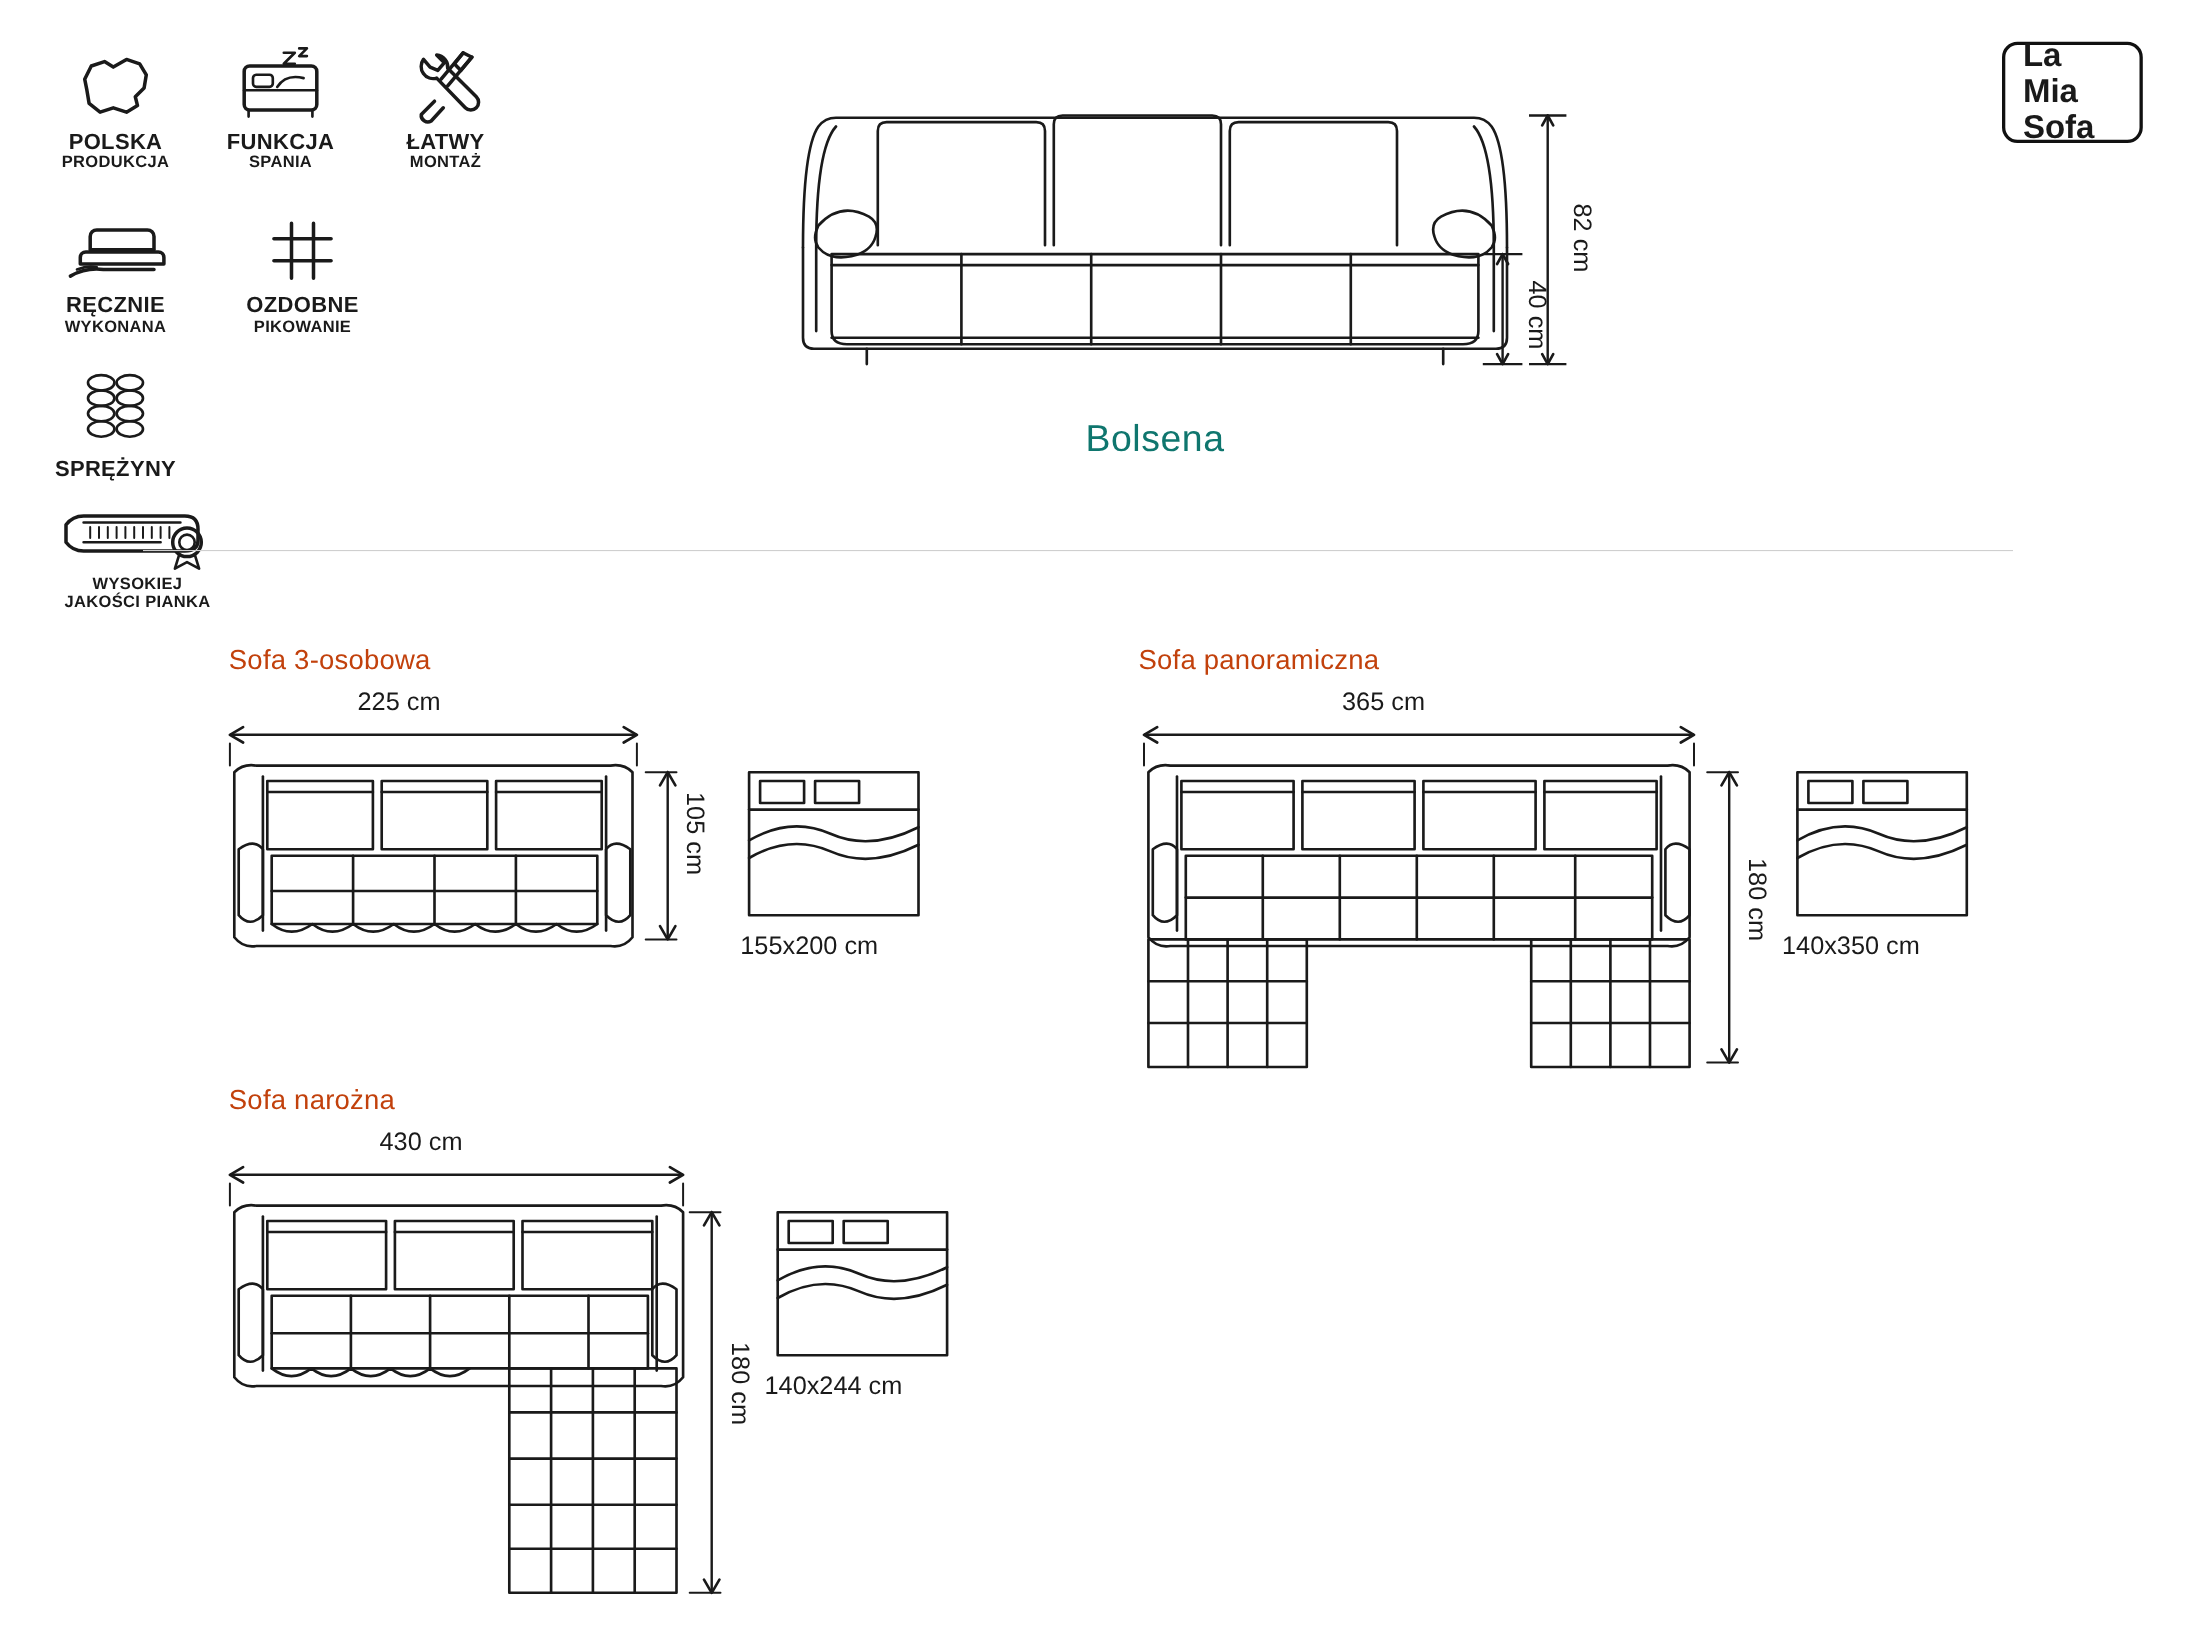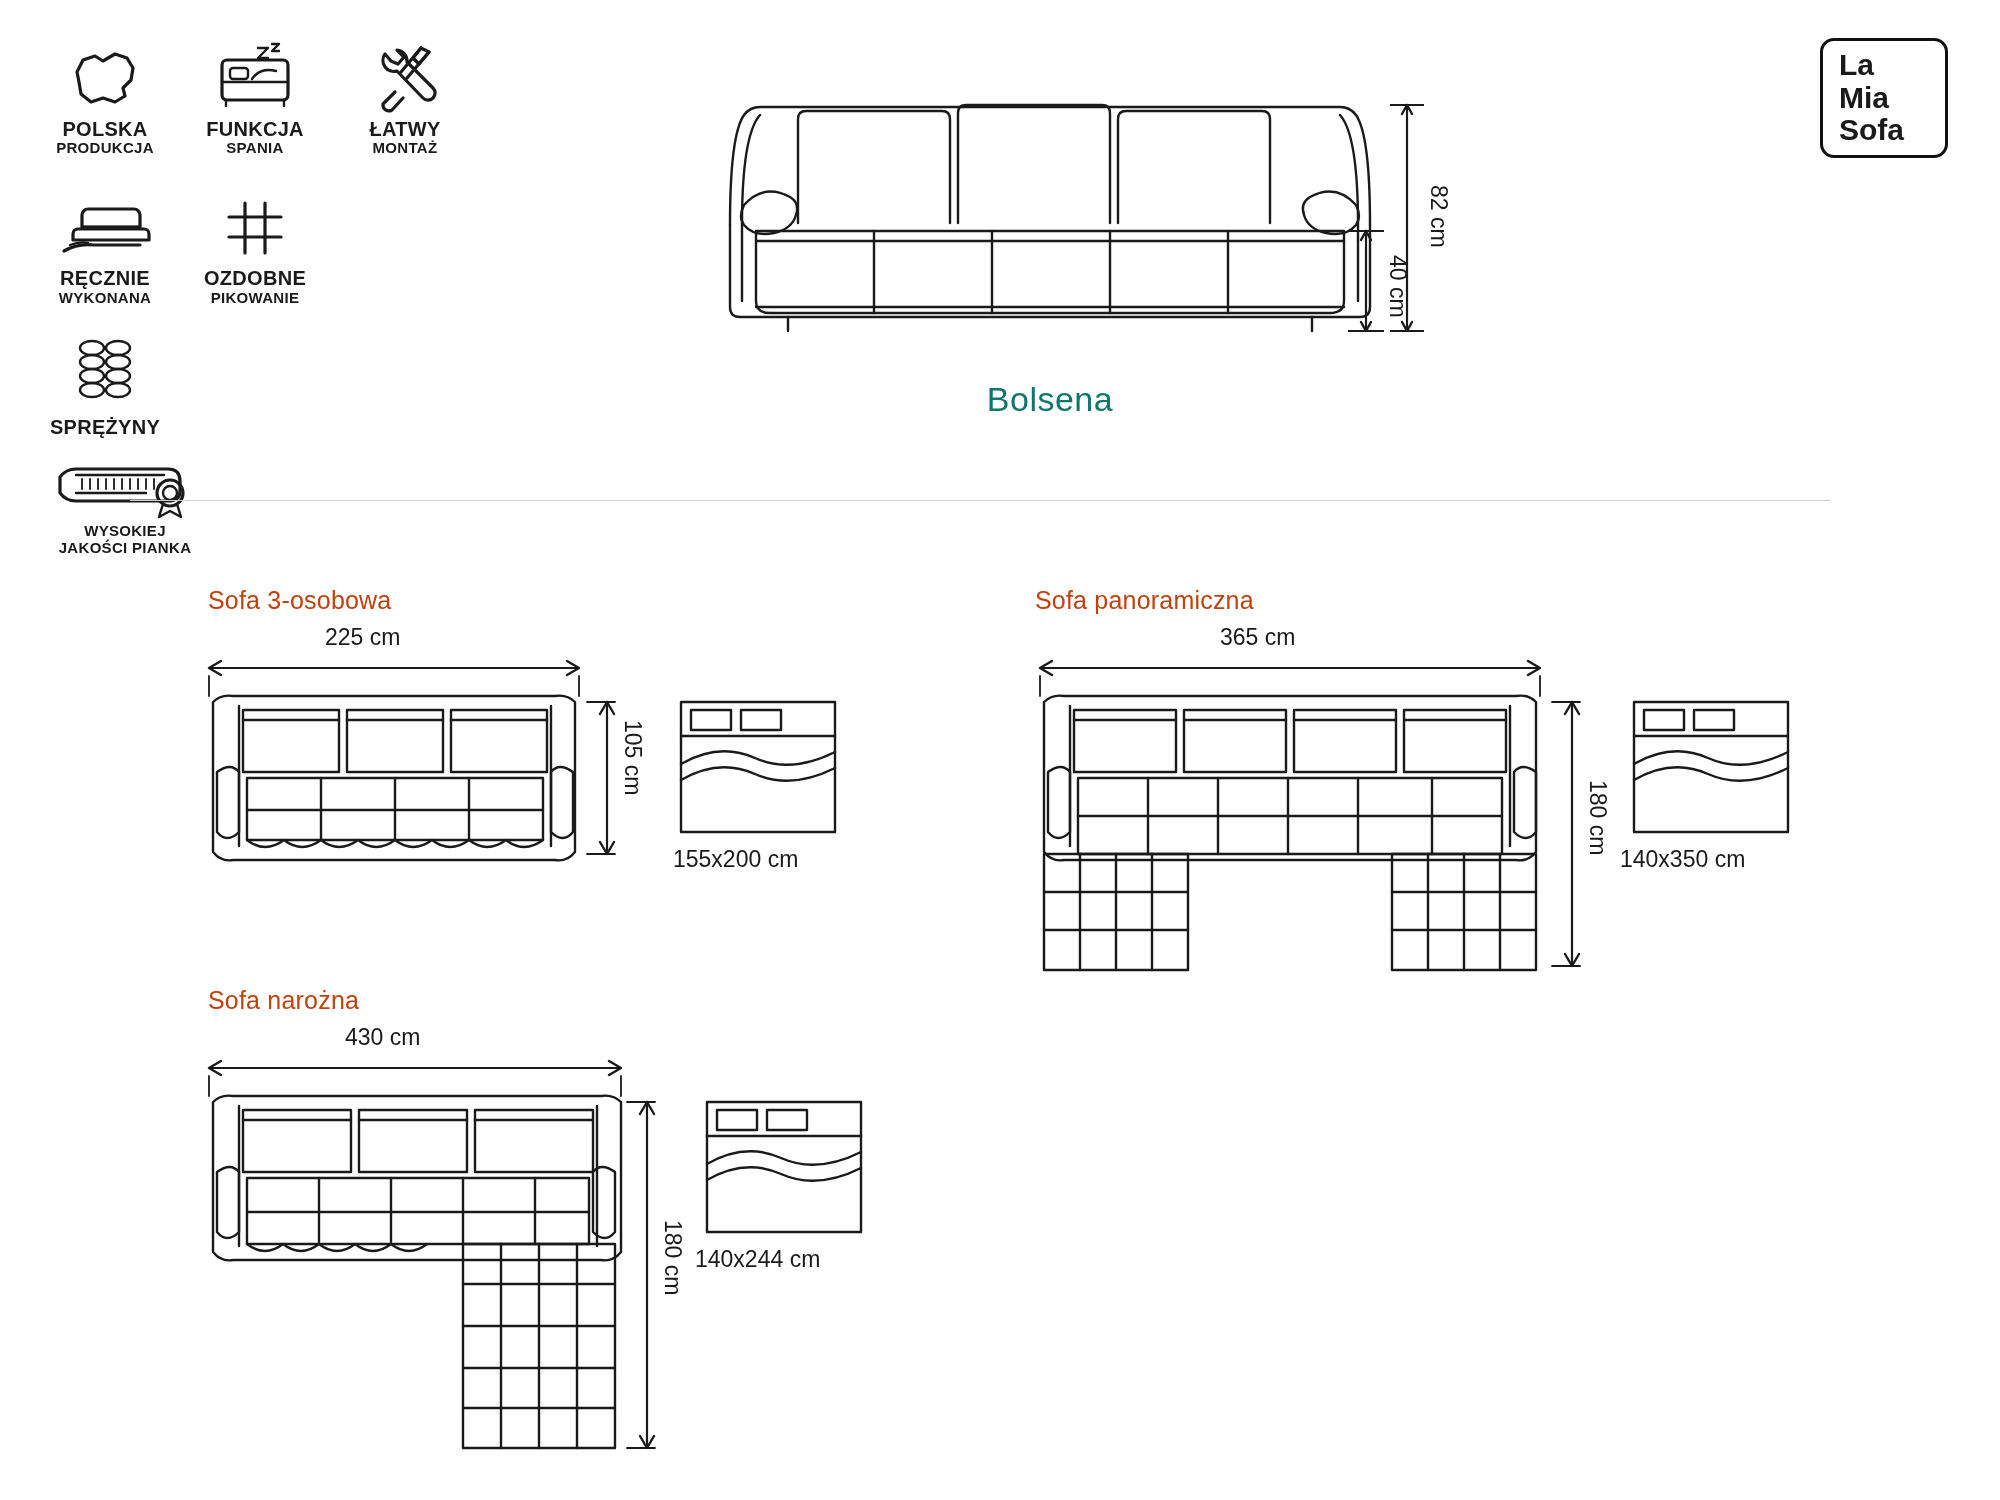--- a/index.html
+++ b/index.html
@@ -40,21 +40,21 @@
   
   .hero { position: absolute; left: 700px; top: 55px; width: 700px; }
   .hero-title {
     position: absolute; left: 700px; top: 380px; width: 700px;
     text-align: center; font-size: 34px; letter-spacing: .5px; color:#0f766e;
   }
 
   
   .logo {
     position: absolute; right: 52px; top: 38px;
-    width: 128px; height: 120px;
+    width: 128px; height: 92px;
     border: 3px solid #111; border-radius: 14px;
     display: flex; flex-direction: column;
     align-items: flex-start; justify-content: center;
     padding-left: 16px;
   }
   .logo div { font-weight: bold; font-size: 30px; line-height: 1.08; }
 
   
   .divider {
     position: absolute; left: 130px; top: 500px;
@@ -126,21 +126,21 @@
             <path class="ln3" d="M28 48 L16 60 a6 6 0 0 0 9 6 L36 54"></path>
           </svg>
         </div>
         <div class="lbl">
           <div class="l1">ŁATWY</div>
           <div class="l2">MONTAŻ</div>
         </div>
       </div>
     </div>
 
-    <div class="feat-row" style="margin-top:22px;">
+    <div class="feat-row" style="margin-top:22px;gap:20px;">
       <div class="feat">
         <div class="ico">
           <svg width="86" height="60" viewBox="0 0 86 60">
             <path class="ln3" d="M26 10 h46 a6 6 0 0 1 6 6 v12 h-58 v-12 a6 6 0 0 1 6 -6 Z"></path>
             <path class="ln" d="M20 28 h58"></path>
             <path class="ln3" d="M16 30 h66 a5 5 0 0 1 5 5 v6 h-76 v-6 a5 5 0 0 1 5 -5 Z"></path>
             <path class="ln3" d="M2 52 q14 -8 30 -6 h46"></path>
             <path class="ln" d="M8 46 q10 -4 18 -2"></path>
           </svg>
         </div>

